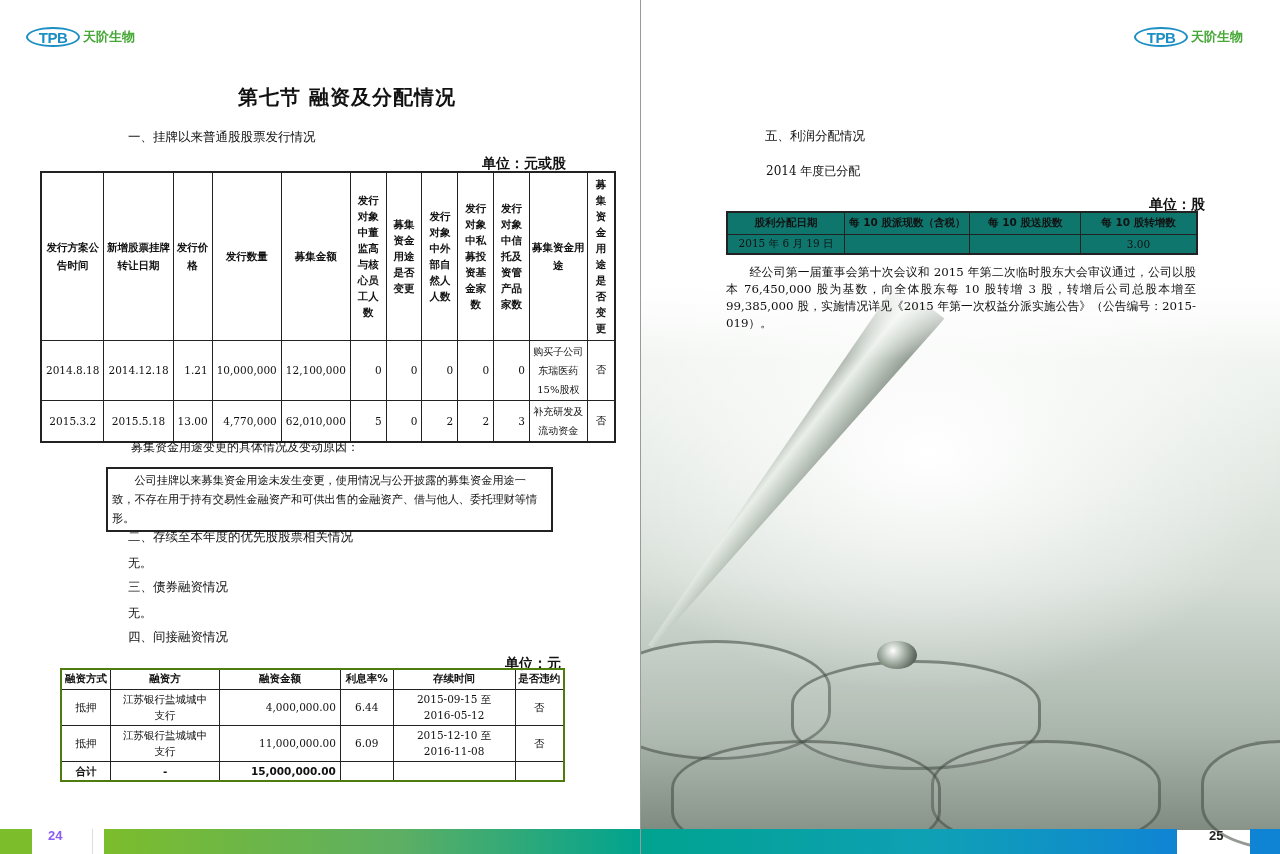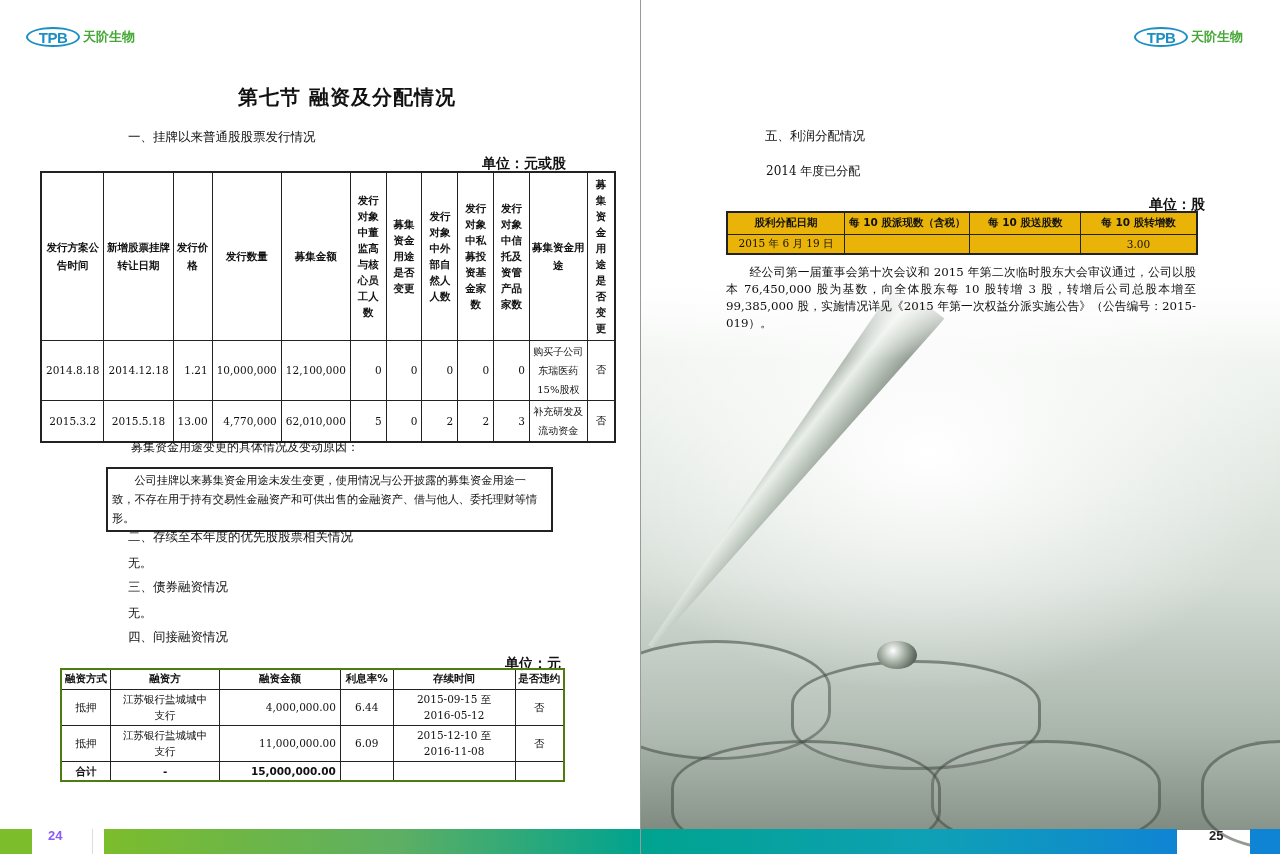--- a/index.html
+++ b/index.html
@@ -230,21 +230,21 @@
 
   <div class="logo" style="left:493px;top:26px;z-index:3">
     <div class="logo-oval">TPB</div>
     <div class="logo-text">天阶生物</div>
   </div>
 
   <div class="h2" style="left:124px;top:128px;z-index:3">五、利润分配情况</div>
   <div class="para" style="left:125px;top:163px;z-index:3">2014 年度已分配</div>
   <div class="unit" style="left:508px;top:196px;z-index:3">单位：股</div>
 
-  <table class="t-div" style="z-index:3;background:#eab308">
+  <table class="t-div" style="z-index:3;background:#0f766e">
     <colgroup>
         <col style="width:118px">
         <col style="width:126px">
         <col style="width:111px">
         <col style="width:117px">
       </colgroup>
     <tbody>
         <tr>
       <th>股利分配日期</th>
       <th>每 10 股派现数（含税）</th>

